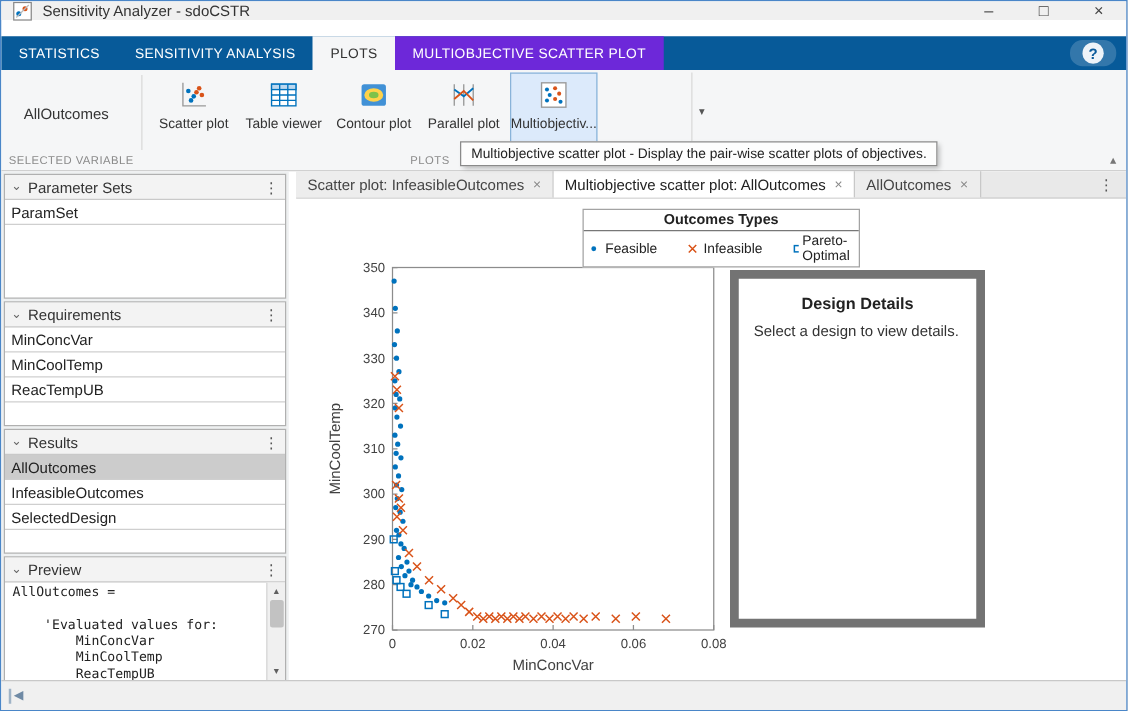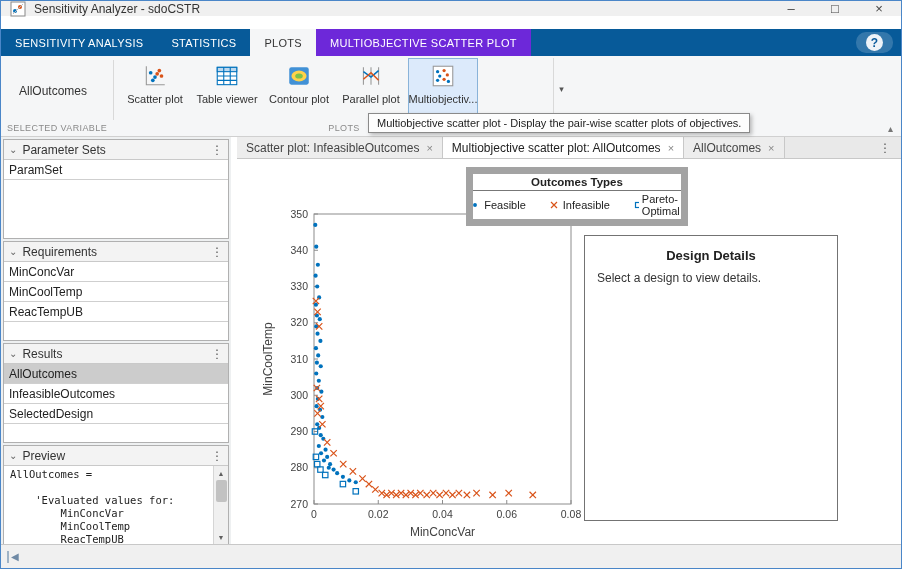--- a/index.html
+++ b/index.html
@@ -58,27 +58,27 @@
   
   .content { position:absolute; left:236px; top:136px; right:0; bottom:24px; background:#fff; }
   .doc-tabs { height:22px; background:#e9e9e9; border-bottom:1px solid #c8c8c8; display:flex; align-items:stretch; }
   .doc-tab { display:flex; align-items:center; gap:7px; padding:0 9px; font-size:12px; color:#444; border-right:1px solid #c8c8c8; background:#ededed; cursor:default; white-space:nowrap; }
   .doc-tab.active { background:#fff; color:#222; }
   .doc-tab .close-x { font-size:11px; color:#888; cursor:default; }
   .doc-tabs-menu { margin-left:auto; padding:0 10px; display:flex; align-items:center; color:#555; font-size:12px; cursor:default; }
   .canvas { position:relative; width:100%; height:calc(100% - 22px); background:#fff; }
 
   
-  .legend { position:absolute; left:229px; top:8px; width:222px; border:7px solid #a3a3a3; background:#fff; z-index:5; }
+  .legend { position:absolute; left:229px; top:8px; width:222px; border:1px solid #a3a3a3; background:#fff; z-index:5; }
   .legend-title { font-size:11.5px; font-weight:bold; color:#222; text-align:center; padding:2px 0; border-bottom:1px solid #777; }
   .legend-entries { display:flex; align-items:center; justify-content:center; gap:22px; padding:2px 4px; font-size:11px; color:#222; }
   .legend-entry { display:flex; align-items:center; gap:3px; }
 
   
-  .design-details { position:absolute; left:347px; top:76px; width:254px; height:286px; border:1px solid #737373; background:#fff; }
+  .design-details { position:absolute; left:347px; top:57px; width:204px; height:286px; border:7px solid #737373; background:#fff; }
   .dd-title { font-size:13px; font-weight:bold; color:#222; text-align:center; margin-top:12px; }
   .dd-body { font-size:12px; color:#333; padding:8px 12px 0 12px; }
 
   
   .statusbar { position:absolute; left:0; bottom:0; right:0; height:24px; background:#f0f0f0; border-top:1px solid #c8c8c8; display:flex; align-items:center; padding-left:6px; }
   .status-icon { font-size:10px; color:#6f8aa5; border-left:2px solid #9fb3c6; padding-left:2px; line-height:12px; cursor:default; }
 
   svg text { font-family:"Liberation Sans", sans-serif; }
 </style>
 </head>
@@ -95,22 +95,22 @@
     </svg>
     <span class="title-text">Sensitivity Analyzer - sdoCSTR</span>
     <div class="win-controls">
       <div class="win-btn">–</div>
       <div class="win-btn">□</div>
       <div class="win-btn">×</div>
     </div>
   </div>
 
   <div class="ribbon">
+    <div class="ribbon-tab">STATISTICS</div>
     <div class="ribbon-tab">SENSITIVITY ANALYSIS</div>
-    <div class="ribbon-tab">STATISTICS</div>
     <div class="ribbon-tab active">PLOTS</div>
     <div class="ribbon-tab contextual">MULTIOBJECTIVE SCATTER PLOT</div>
     <div class="ribbon-right">
       <div class="help-pill">
         <div class="help-circle">?</div>
       </div>
     </div>
   </div>
 
   <div class="toolbar">

